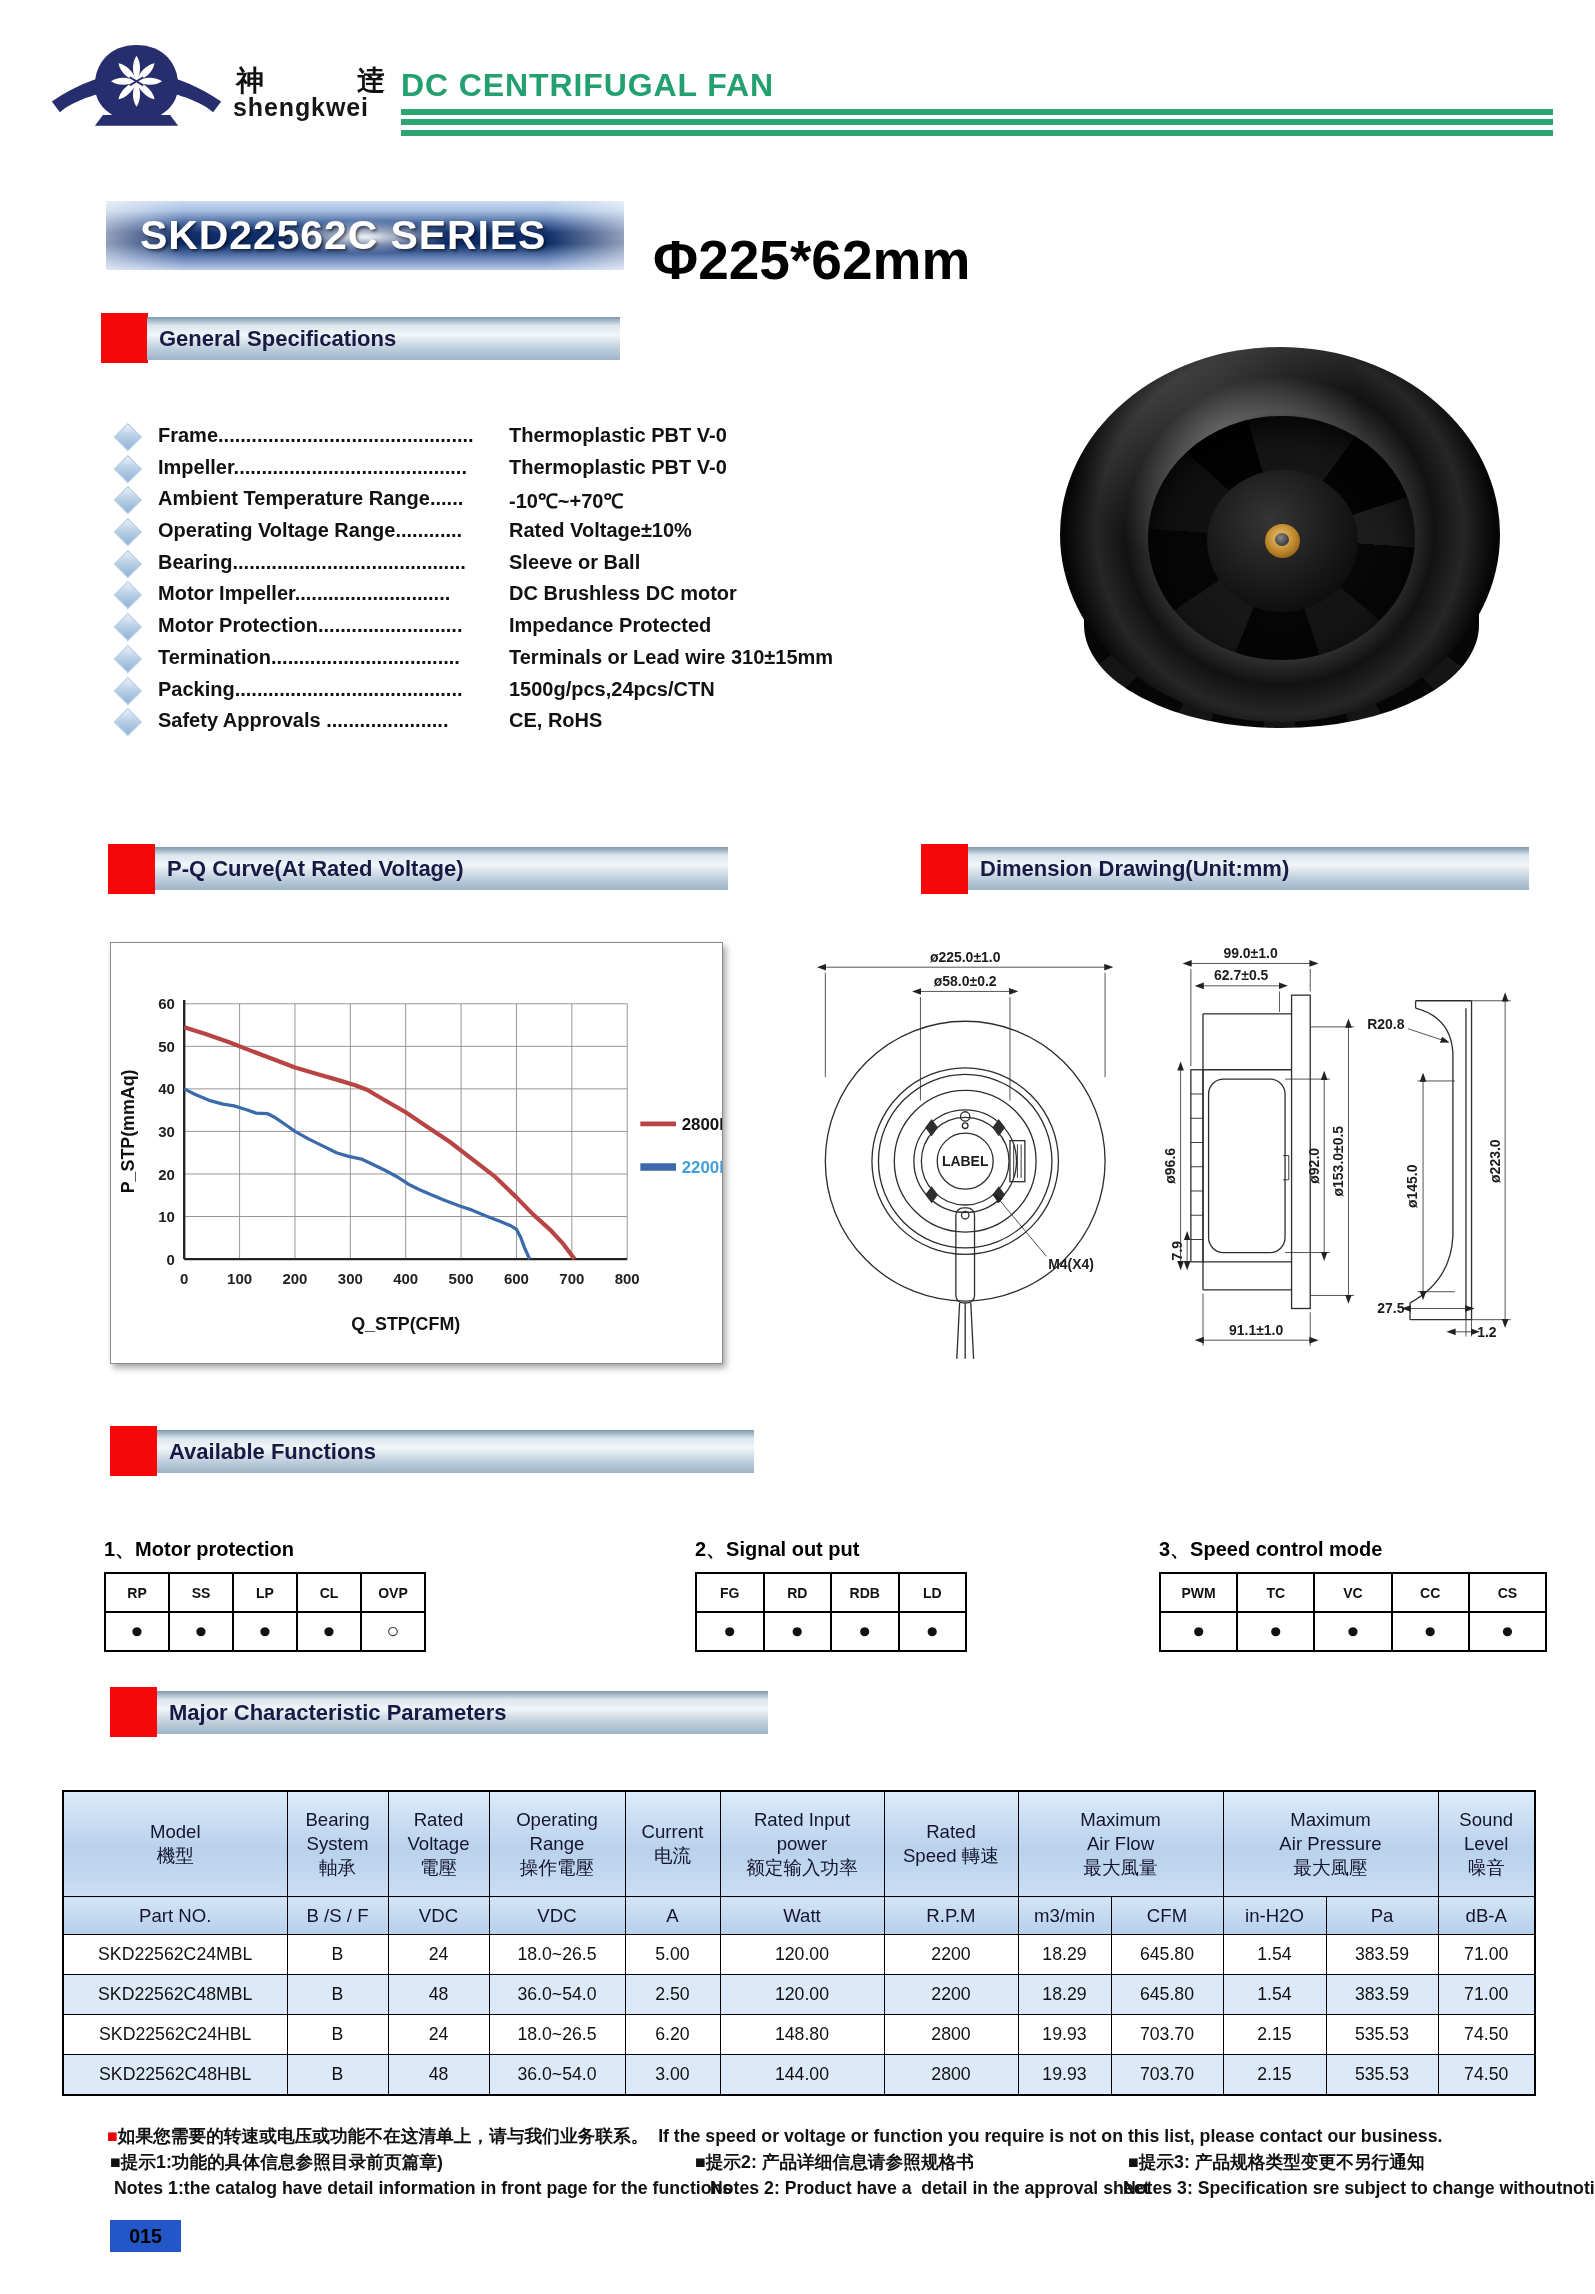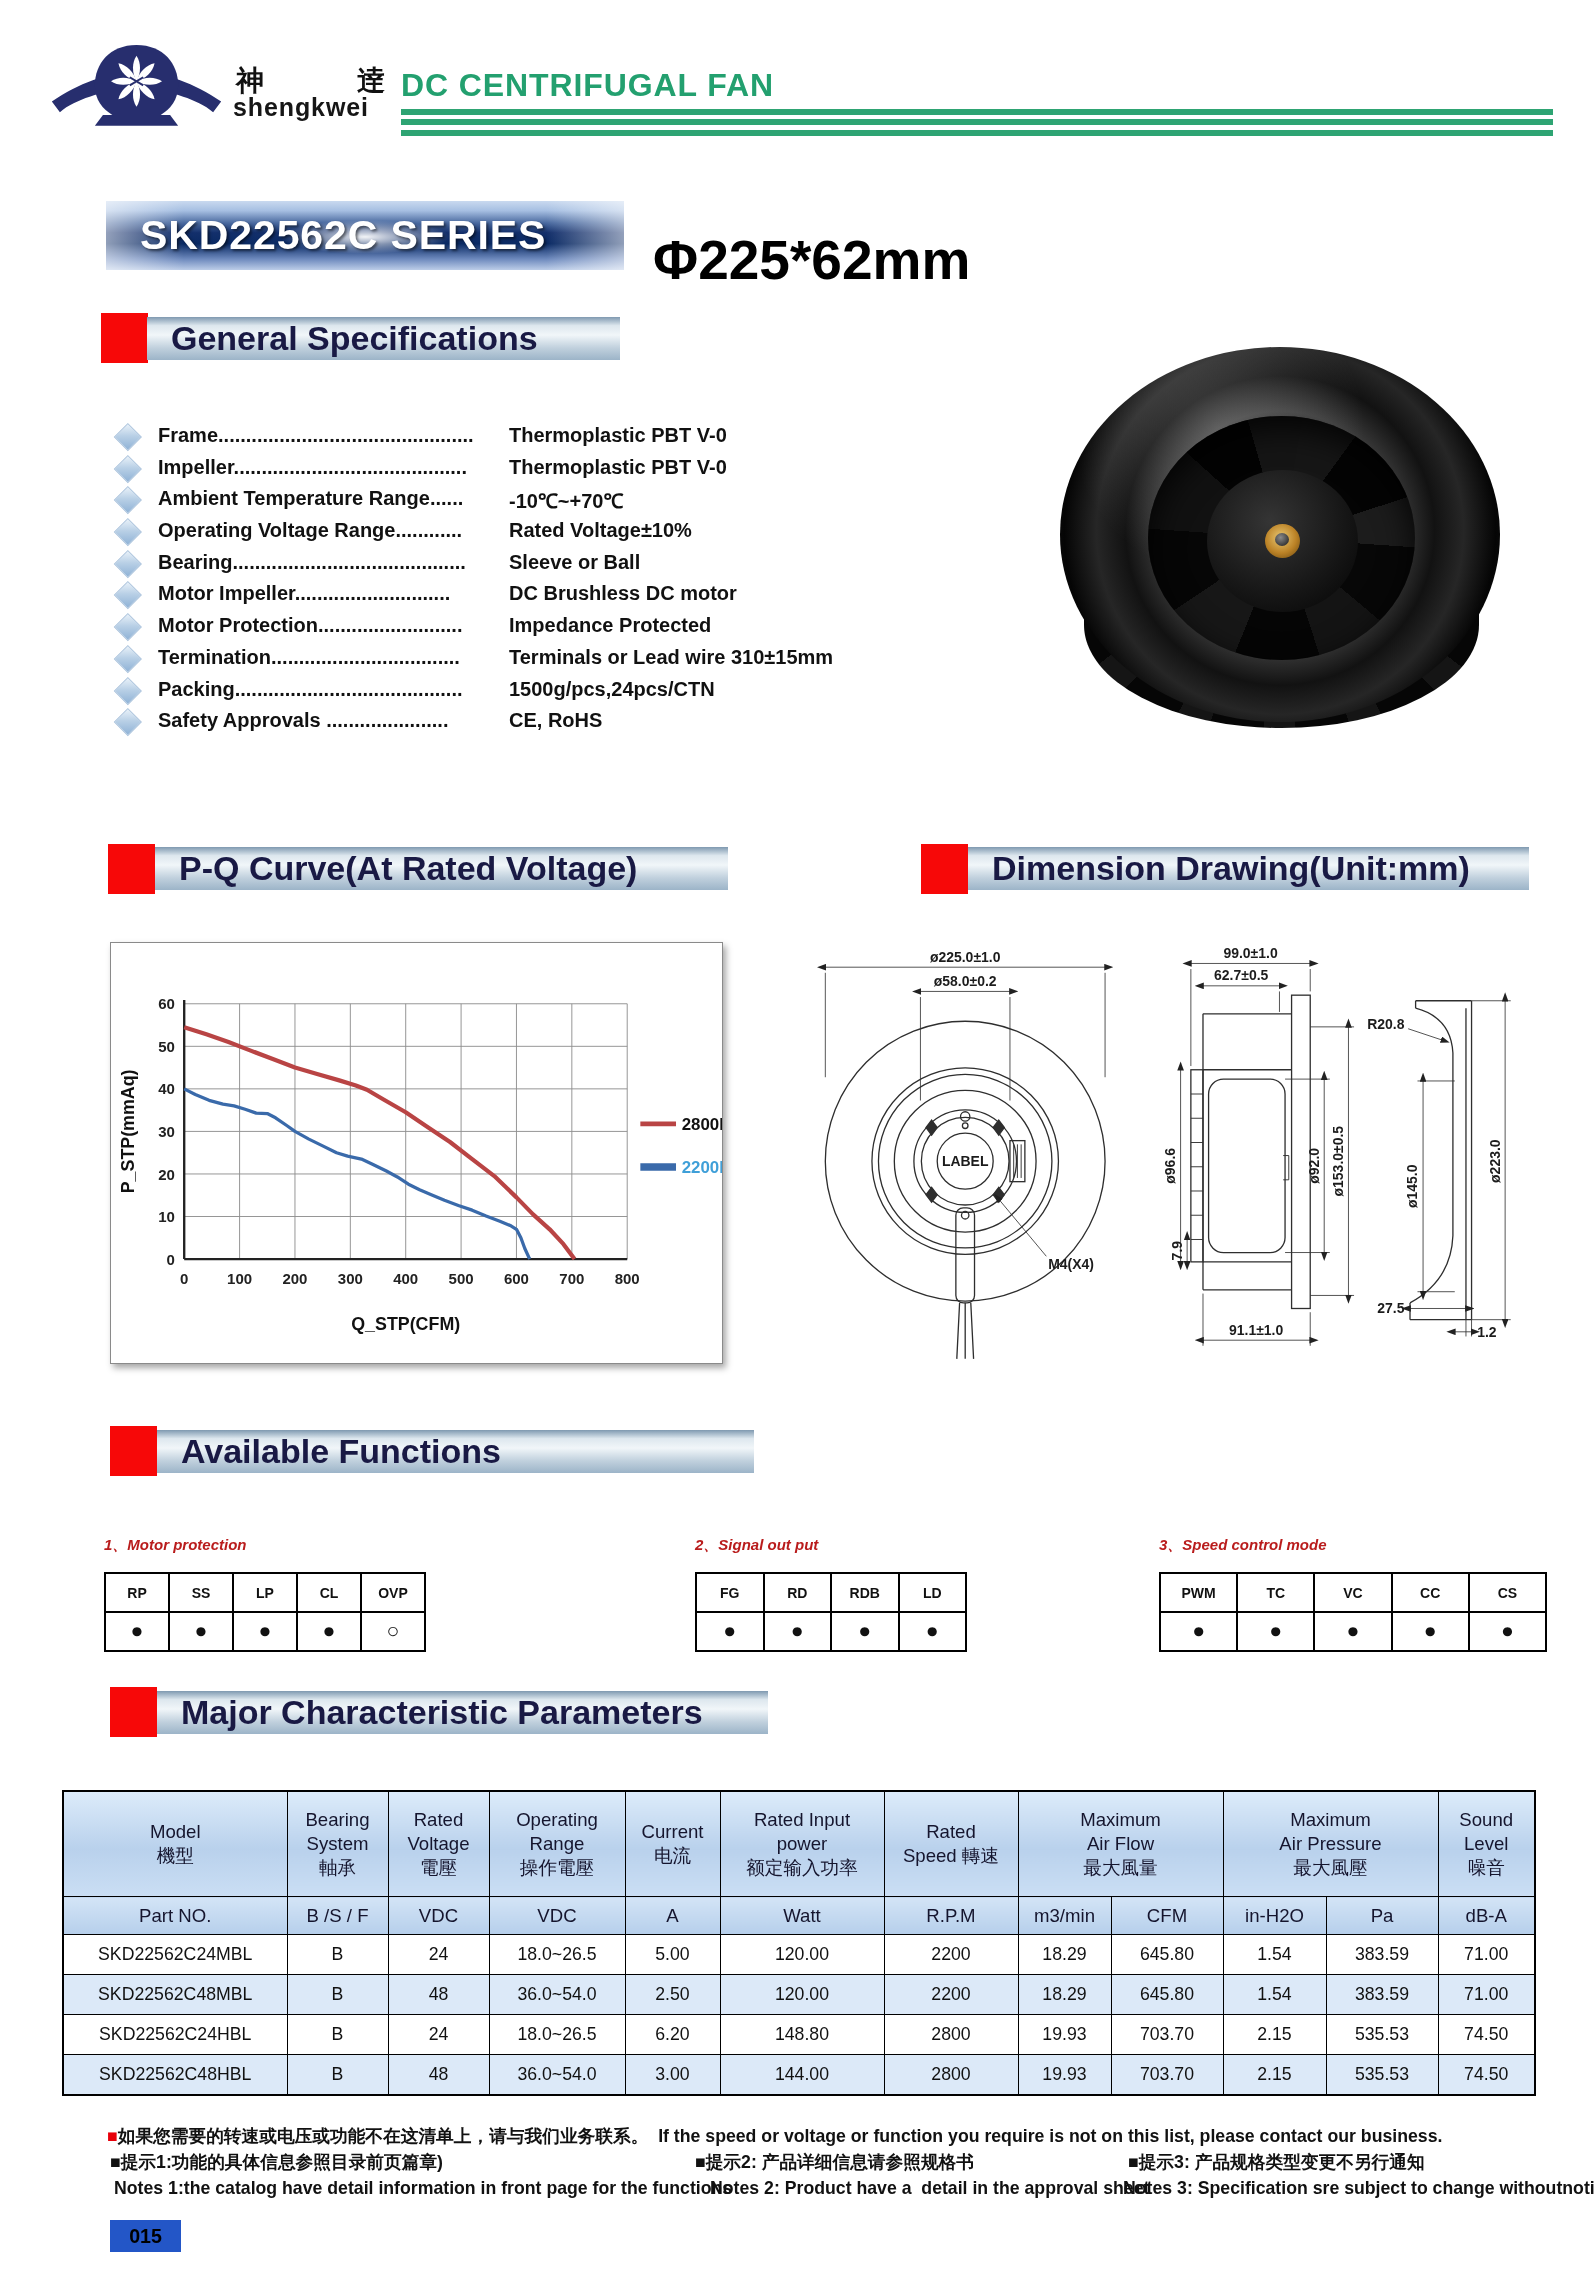--- a/index.html
+++ b/index.html
@@ -21,21 +21,21 @@
       linear-gradient(90deg, rgba(255,255,255,0.55), rgba(255,255,255,0) 15%, rgba(255,255,255,0) 85%, rgba(255,255,255,0.55)),
       linear-gradient(180deg,#c9d9ef 0%,#a6bfe2 14%,#49699f 32%,#132f6b 46%,#0a2a64 62%,#6d89bd 84%,#bccde8 100%);
     line-height:69px;padding-left:34px;font-size:41px;font-weight:bold;color:#fff;
     text-shadow:1.9px 1.9px 2.8px rgba(0,0,0,0.5);letter-spacing:0.9px;box-sizing:border-box;}
   .size-label{position:absolute;left:653px;top:228px;font-size:55px;font-weight:bold;color:#000;}
 
   
   .sec-red{position:absolute;width:47px;height:50px;background:#f70808;}
   .sec-bar{position:absolute;height:43px;
     background:linear-gradient(180deg,#7f99b0 0%,#dde7ee 20%,#f1f6f9 42%,#c0d0dd 72%,#9cb4c8 100%);
-    line-height:43px;padding-left:24px;font-size:34px;font-weight:bold;color:#191944;box-sizing:border-box;}
+    line-height:43px;padding-left:12px;font-size:22px;font-weight:bold;color:#191944;box-sizing:border-box;}
 
   
   #spec-list{position:absolute;left:110px;top:421px;width:1025px;height:326px;}
   .spec-row{position:absolute;left:0;width:932px;height:32px;}
   .diamond{position:absolute;left:7.5px;top:5.6px;width:17.7px;height:17.7px;transform:rotate(45deg);
     background:linear-gradient(135deg,#e8f1f9 0%,#b9d0e6 45%,#8fb2d6 100%);border:0.9px solid #a9c2dc;}
   .spec-label{position:absolute;left:48px;top:2.8px;font-size:20px;font-weight:bold;white-space:pre;}
   .spec-value{position:absolute;left:399px;top:2.8px;font-size:20px;font-weight:bold;white-space:pre;}
 
   
@@ -64,21 +64,21 @@
     border:1.9px solid #8a8a8a;box-shadow:2.8px 3.7px 6.5px rgba(0,0,0,0.35);}
   #chart-frame svg{display:block;}
   .tick{font-family:"Liberation Sans",sans-serif;font-size:16px;font-weight:600;fill:#222;}
   .axis-label{font-family:"Liberation Sans",sans-serif;font-size:19px;font-weight:bold;fill:#111;}
   .legend{font-family:"Liberation Sans",sans-serif;font-size:18px;font-weight:600;}
 
   
   .dim-text{font-family:"Liberation Sans",sans-serif;font-size:15px;font-weight:600;fill:#1c1c1c;}
 
   
-  .func-title{position:absolute;font-size:15px;font-weight:bold;color:#b91c1c;font-style:italic;}
+  .func-title{position:absolute;font-size:20px;font-weight:bold;color:#000000;}
   .func-table{position:absolute;border-collapse:collapse;table-layout:fixed;}
   .func-table td{border:2.3px solid #000;text-align:center;height:37px;font-weight:bold;
     font-size:14px;background:#fff;padding:0;}
   .func-table td.fd{font-size:21.4px;}
 
   
   #param-table{position:absolute;left:62px;top:1790px;border-collapse:collapse;table-layout:fixed;
     border:2.8px solid #000;}
   #param-table td{border:1.9px solid #000;text-align:center;vertical-align:middle;padding:0 1.9px;}
   #param-table td.g{background:linear-gradient(180deg,#dcebfa 0%,#b9d1ec 55%,#cadef4 100%);

